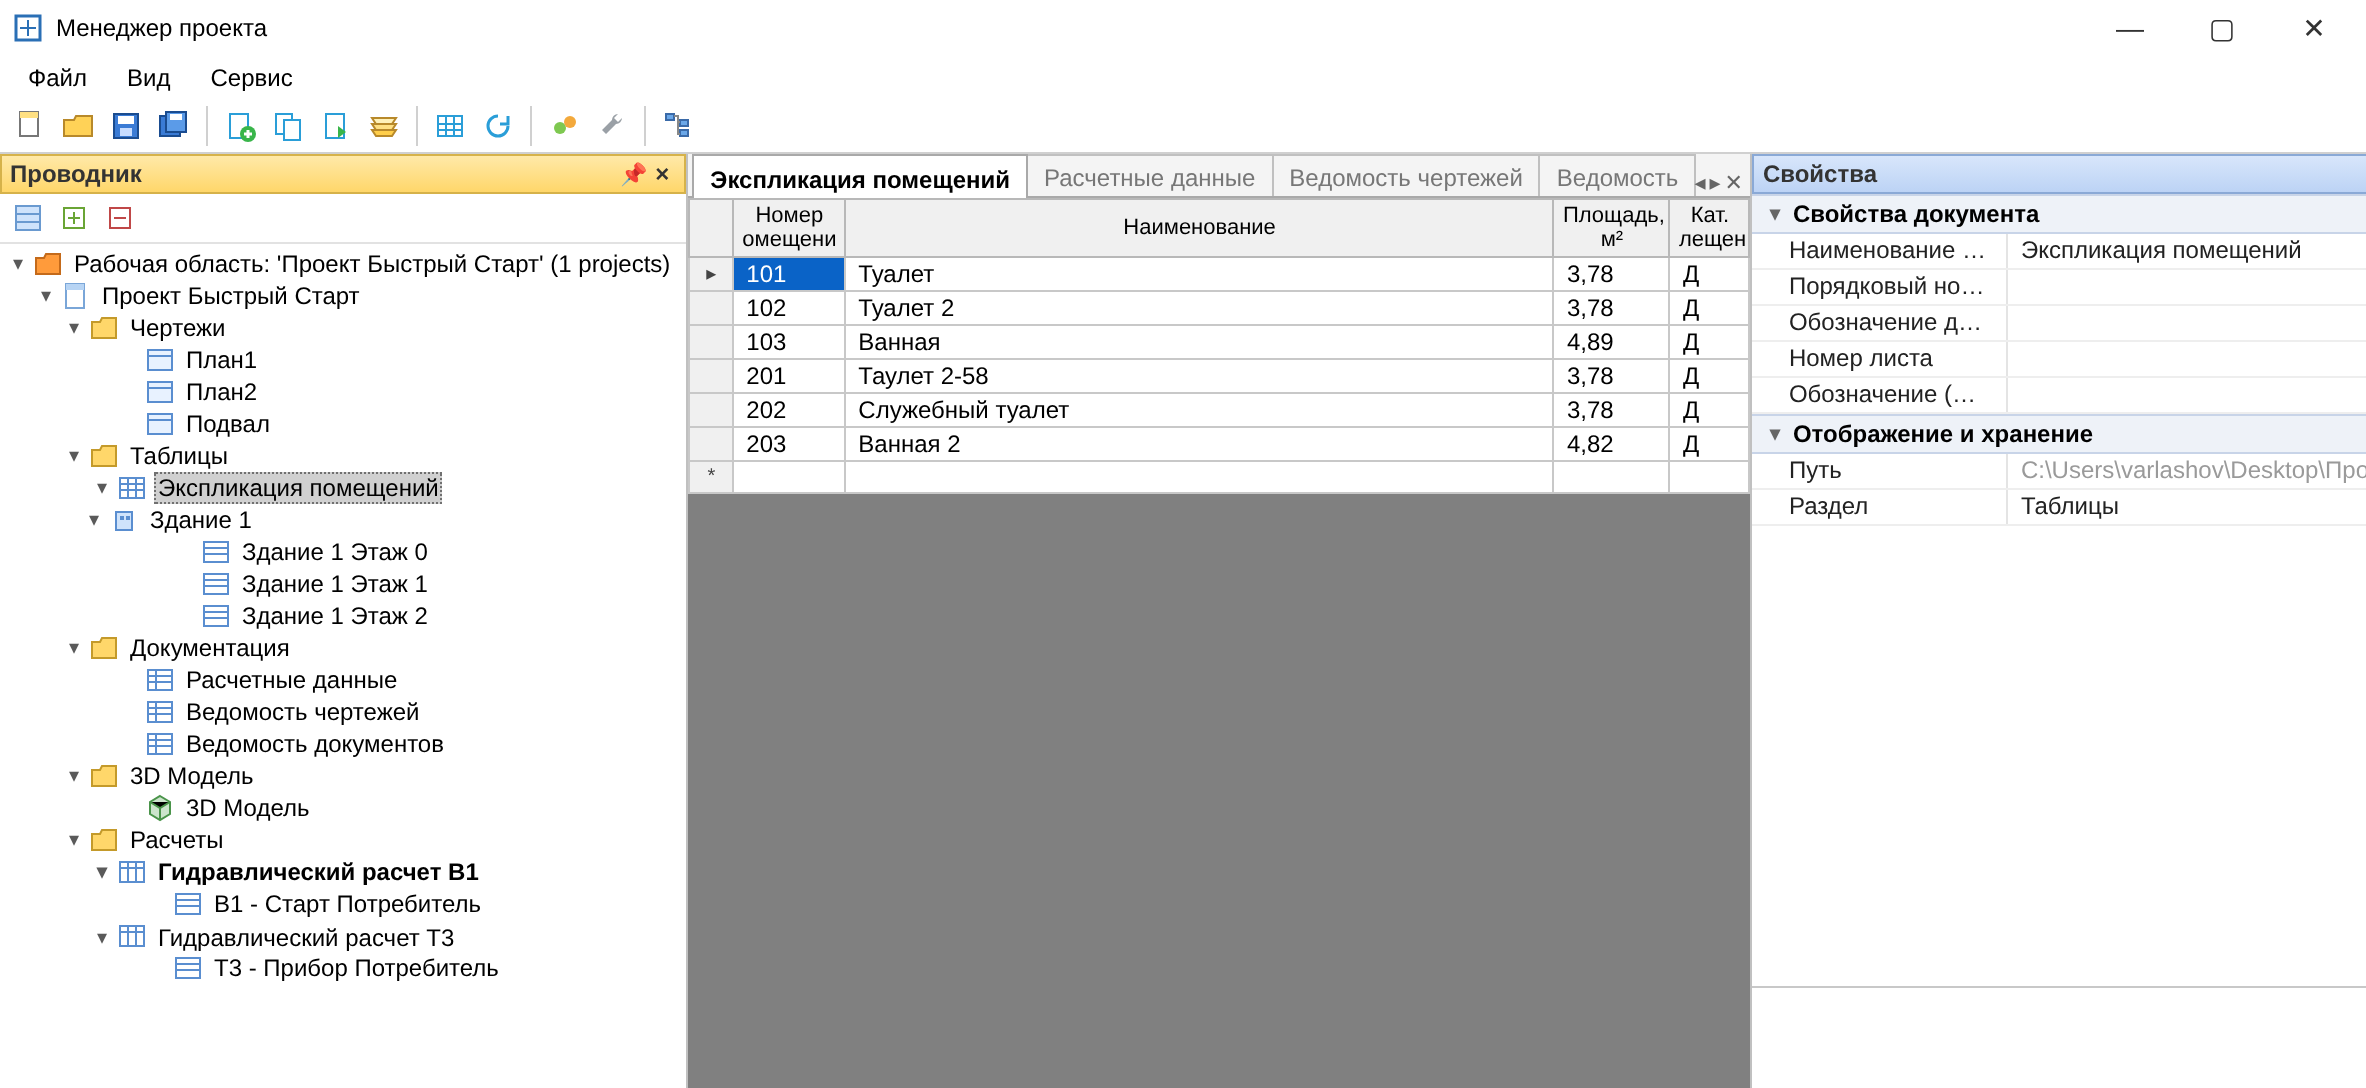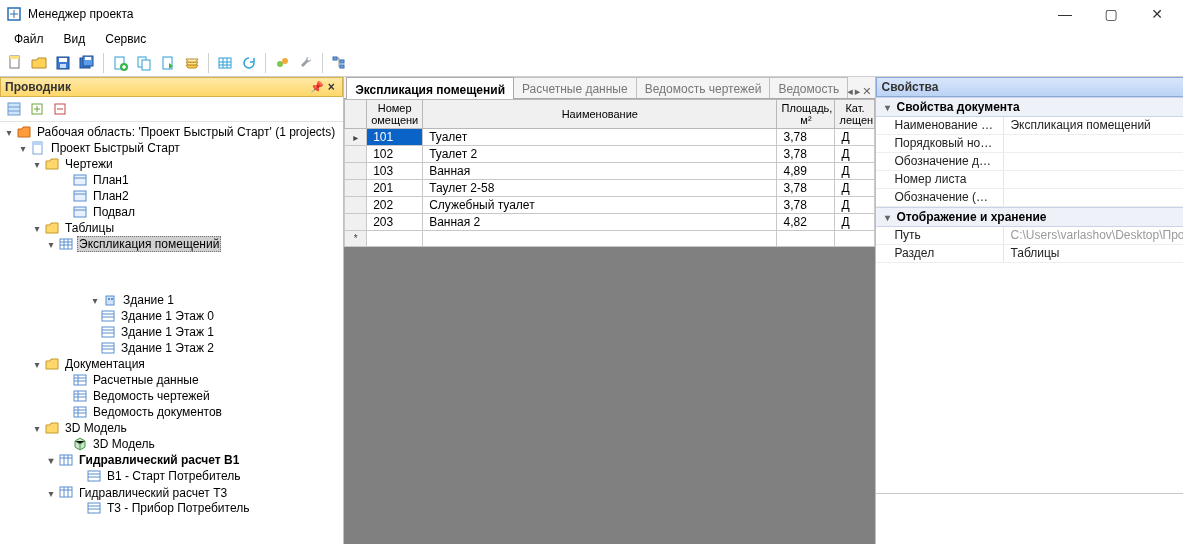--- a/index.html
+++ b/index.html
@@ -272,21 +272,21 @@
       <div class="trow" style="padding-left:44px;">
           <span class="tw twist open"></span>
           <span class="ticon">
             <svg width="14" height="12">
               <rect x="1" y="1" width="12" height="10" fill="#fff" stroke="#5a8ed0"></rect>
               <path d="M1 4h12M1 7h12M5 1v10M9 1v10" stroke="#5a8ed0"></path>
             </svg>
           </span>
           <span class="tlabel sel">Экспликация помещений</span>
         </div>
-      <div class="trow" style="padding-left:88px;margin-top:40px;">
+      <div class="trow" style="padding-left:40px;">
           <span class="tw twist open"></span>
           <span class="ticon">
             <svg width="14" height="12">
               <rect x="3" y="2" width="8" height="9" fill="#cfe3fb" stroke="#5a8ed0"></rect>
               <rect x="5" y="4" width="2" height="2" fill="#5a8ed0"></rect>
               <rect x="8" y="4" width="2" height="2" fill="#5a8ed0"></rect>
             </svg>
           </span>
           <span class="tlabel">Здание 1</span>
         </div>
@@ -370,20 +370,29 @@
         </div>
       <div class="trow" style="padding-left:58px;">
           <span class="tw"></span>
           <span class="ticon">
             <svg width="14" height="14">
               <path d="M7 1l5 3v6l-5 3-5-3V4z" fill="#cce4cc" stroke="#4a944a"></path>
               <path d="M2 4l5 3 5-3M7 7v6" stroke="#4a944a"></path>
             </svg>
           </span>
           <span class="tlabel">3D Модель</span>
+        </div>
+      <div class="trow" style="padding-left:30px;">
+          <span class="tw twist open"></span>
+          <span class="ticon">
+            <svg width="14" height="12">
+              <path d="M1 3h4l1-2h7v10H1z" fill="#ffd76a" stroke="#c49a2a"></path>
+            </svg>
+          </span>
+          <span class="tlabel">Расчеты</span>
         </div>
       <div class="trow" style="padding-left:44px;font-weight:bold;">
           <span class="tw twist open"></span>
           <span class="ticon">
             <svg width="14" height="12">
               <rect x="1" y="1" width="12" height="10" fill="#fff" stroke="#5a8ed0"></rect>
               <path d="M1 4h12M5 1v10M9 1v10" stroke="#5a8ed0"></path>
             </svg>
           </span>
           <span class="tlabel">Гидравлический расчет В1</span>

